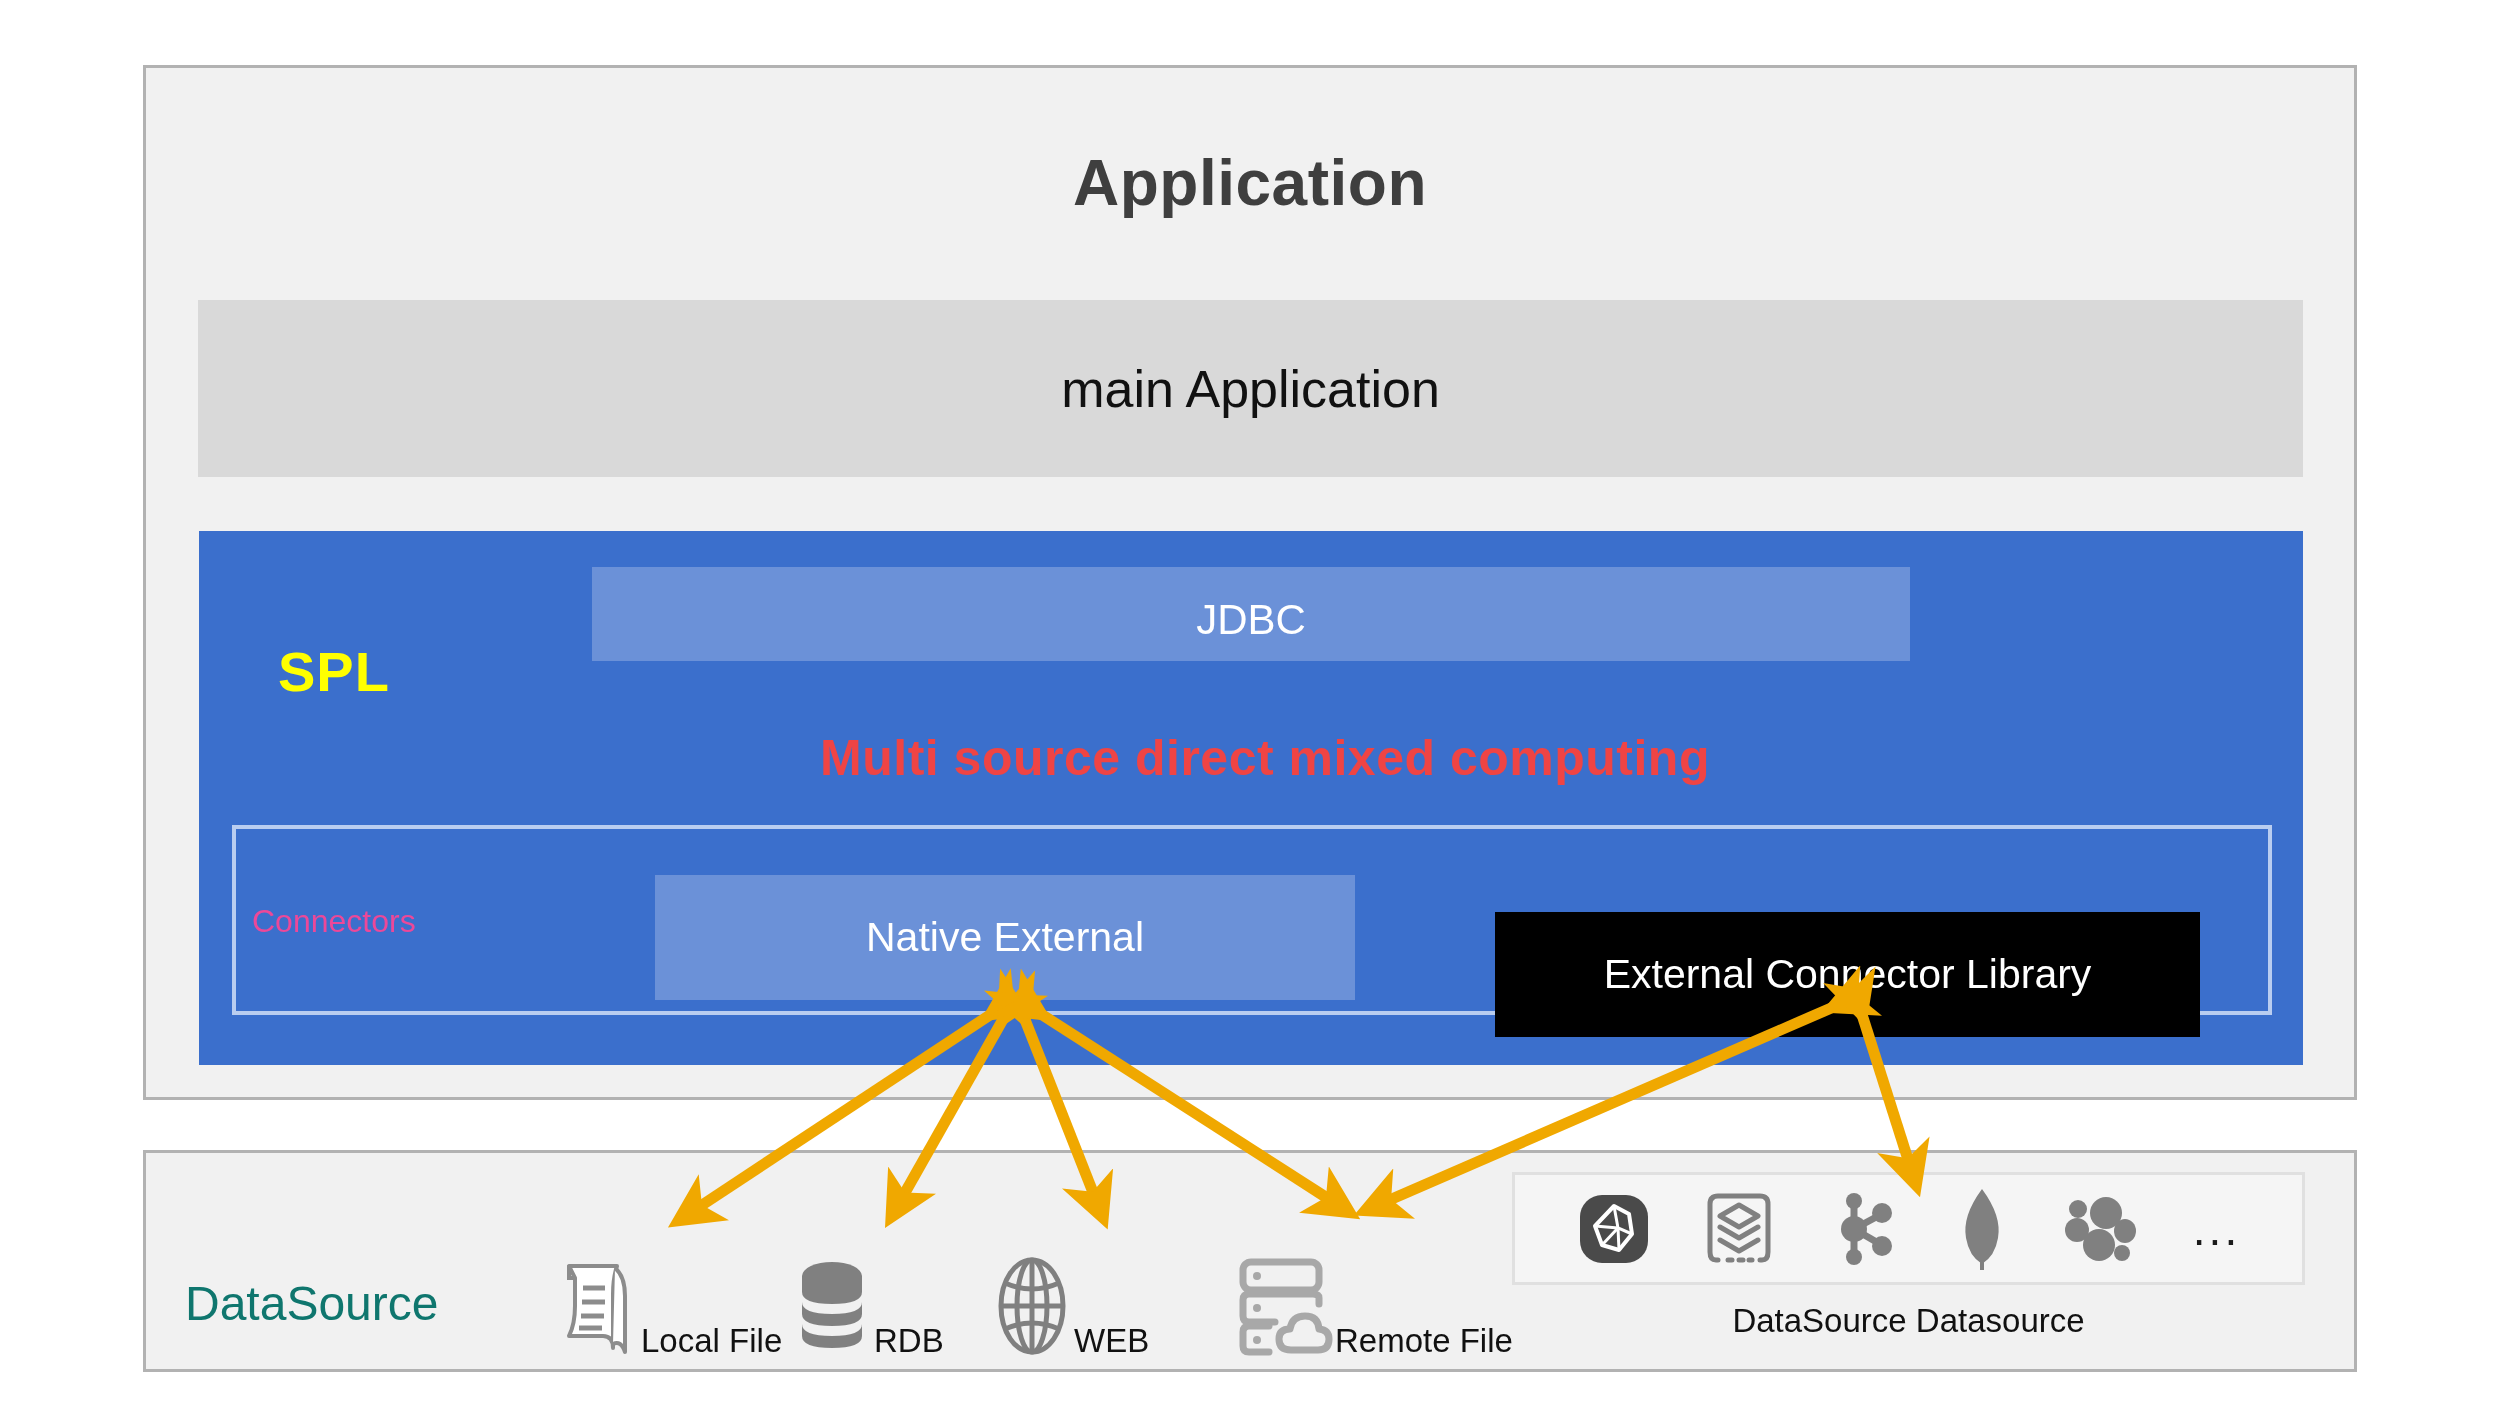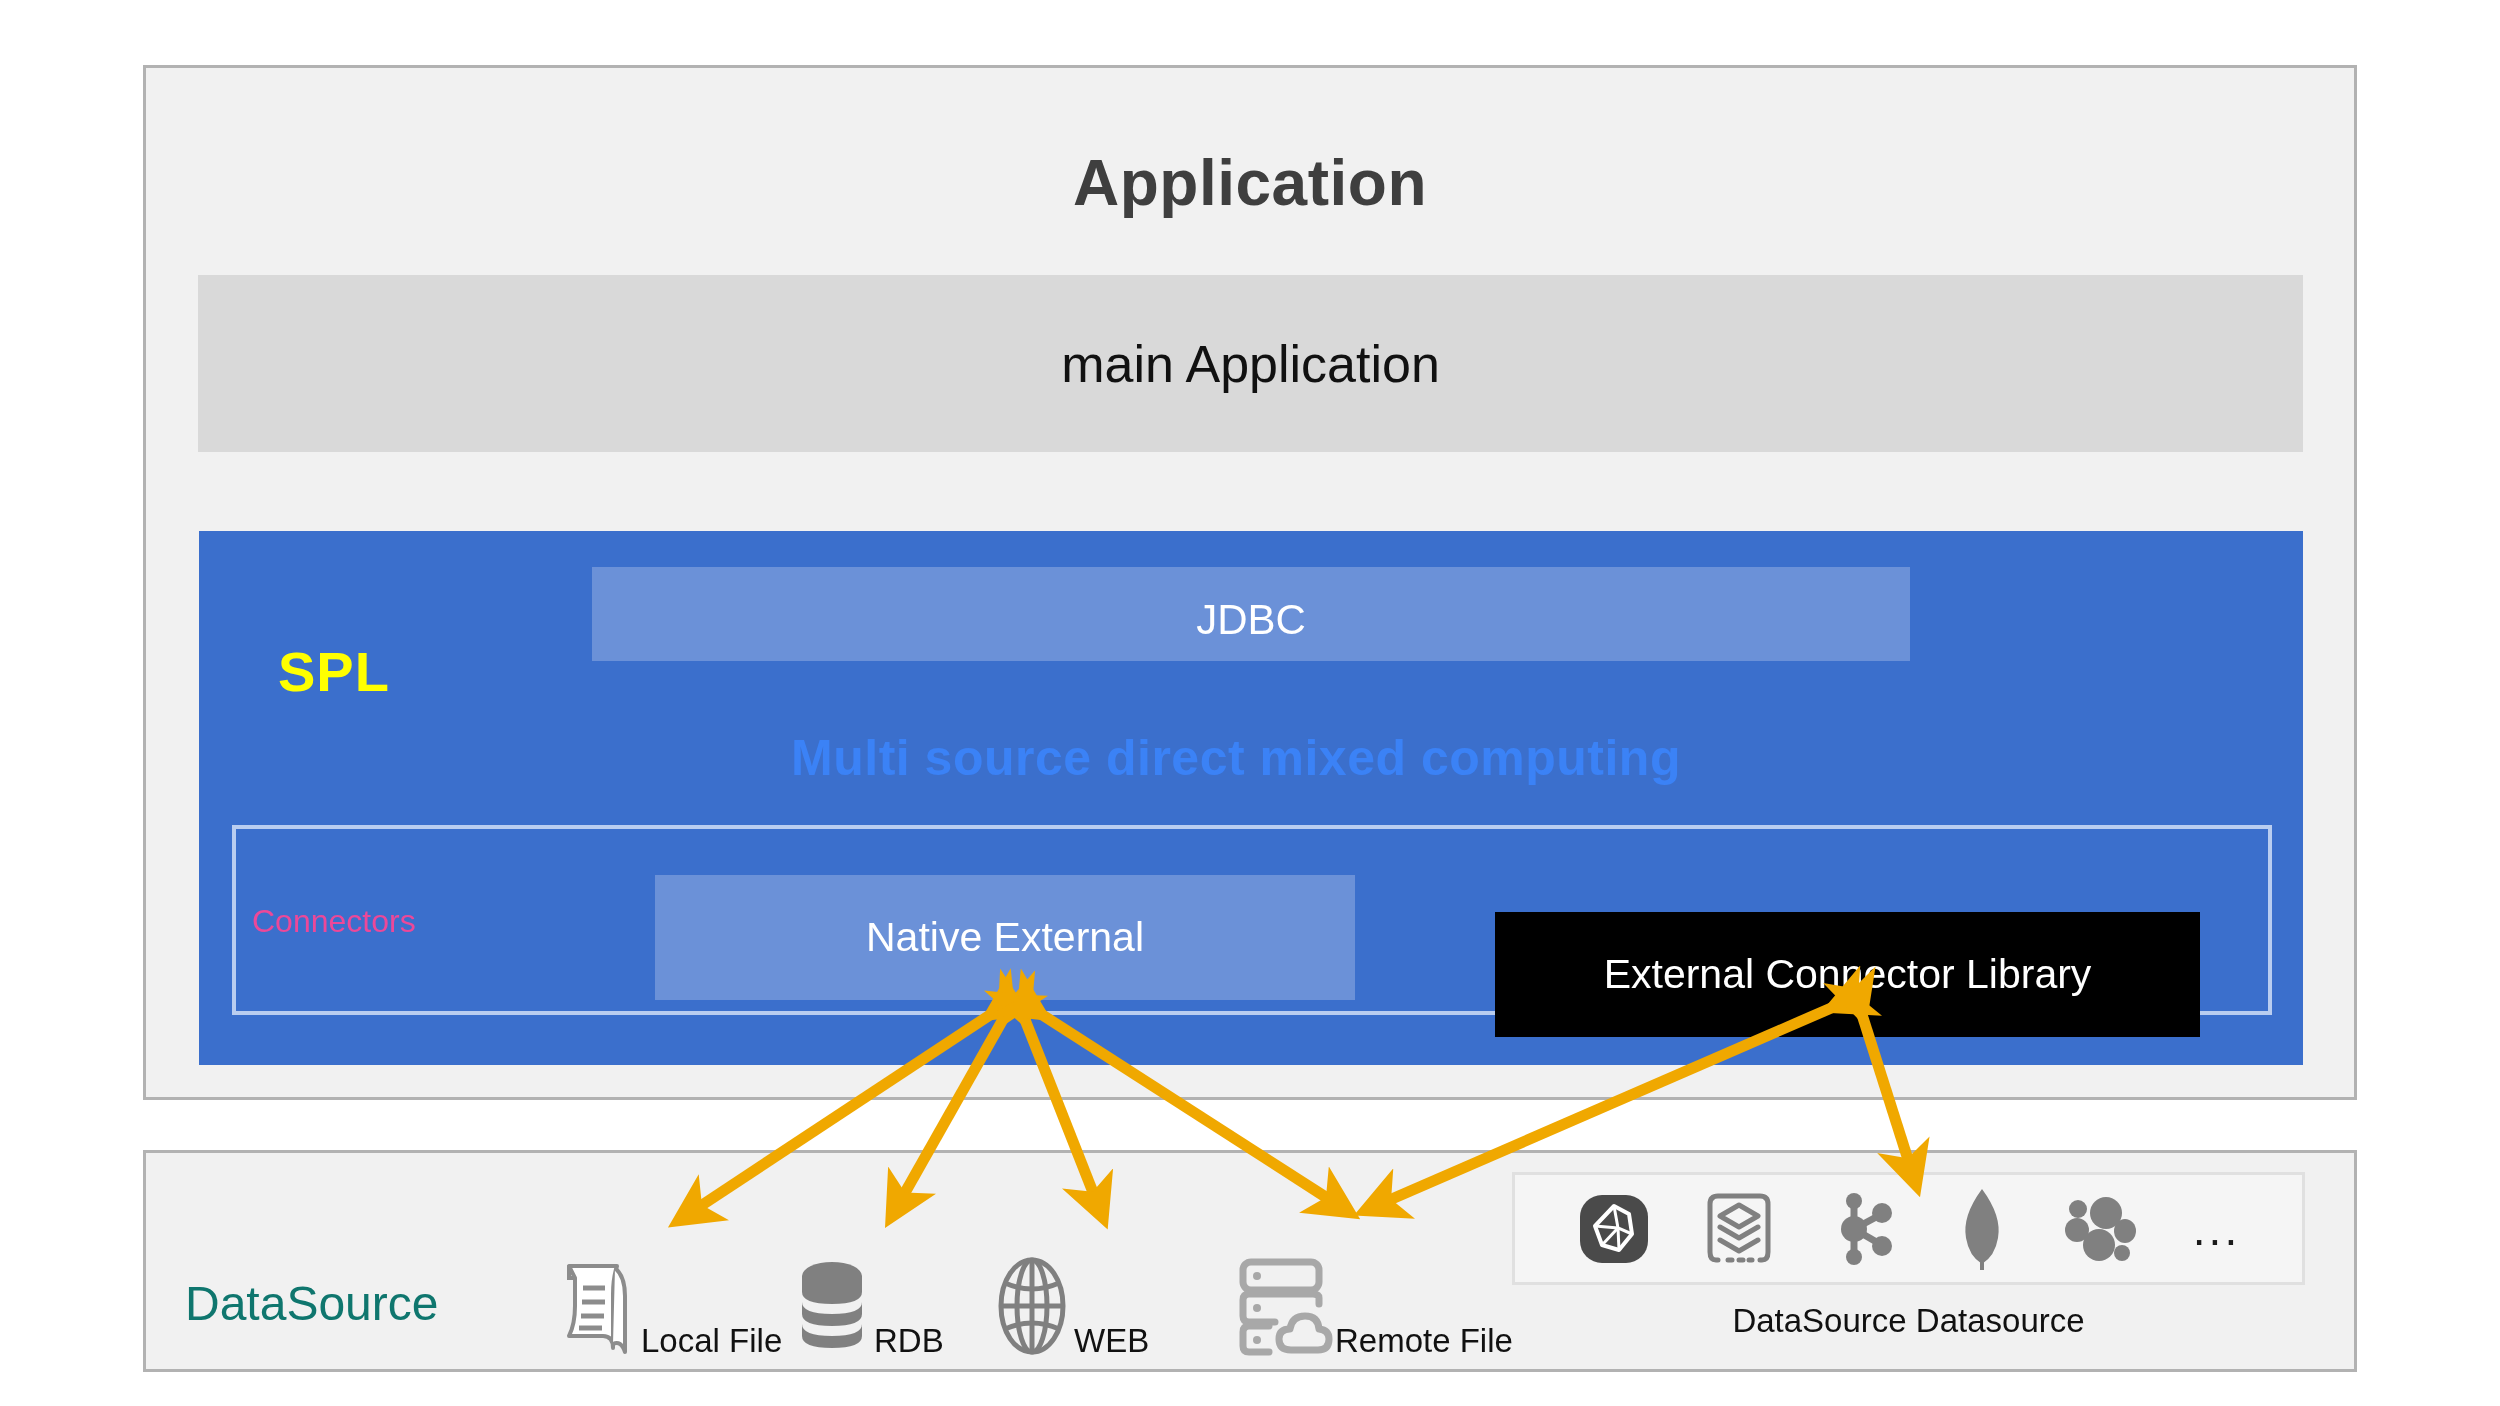--- a/index.html
+++ b/index.html
@@ -10,38 +10,38 @@
 
   
   #app-panel{left:143px;top:65px;width:2214px;height:1035px;
              background:#f1f1f1;border:3px solid #b2b2b2;}
 
   #app-title{left:143px;top:128px;width:2214px;height:110px;
              display:flex;align-items:center;justify-content:center;
              font-size:64px;font-weight:bold;color:#3f3f3f;letter-spacing:.5px;}
 
   
-  #main-app-box{left:198px;top:275px;width:2105px;height:177px;
+  #main-app-box{left:198px;top:300px;width:2105px;height:177px;
                 background:#d9d9d9;display:flex;align-items:center;justify-content:center;}
   #main-app-label{font-size:52px;color:#111111;}
 
   
   #spl-panel{left:199px;top:531px;width:2104px;height:534px;background:#3b6fcc;}
 
   #spl-label{left:278px;top:626px;width:260px;height:90px;
              display:flex;align-items:center;
              font-size:56px;font-weight:bold;color:#ffff00;letter-spacing:1px;}
 
   #jdbc-box{left:592px;top:567px;width:1318px;height:94px;background:#6b91d8;
             display:flex;align-items:center;justify-content:center;}
   #jdbc-label{font-size:42px;color:#ffffff;margin-top:12px;}
 
-  #tagline{left:184px;top:718px;width:2104px;height:80px;
+  #tagline{left:213px;top:718px;width:2104px;height:80px;
            display:flex;align-items:center;justify-content:center;
-           font-size:50px;font-weight:bold;color:#3b82f6;letter-spacing:.5px;}
+           font-size:50px;font-weight:bold;color:#ef4444;letter-spacing:.5px;}
 
   
   #connectors-panel{left:232px;top:825px;width:2040px;height:190px;
                     border:4px solid #b9cdf0;background:transparent;}
   #connectors-label{left:252px;top:883px;width:340px;height:76px;
                     display:flex;align-items:center;
                     font-size:32px;color:#ec4899;}
 
   #native-connector{left:655px;top:875px;width:700px;height:125px;background:#6b91d8;
                     display:flex;align-items:center;justify-content:center;}

